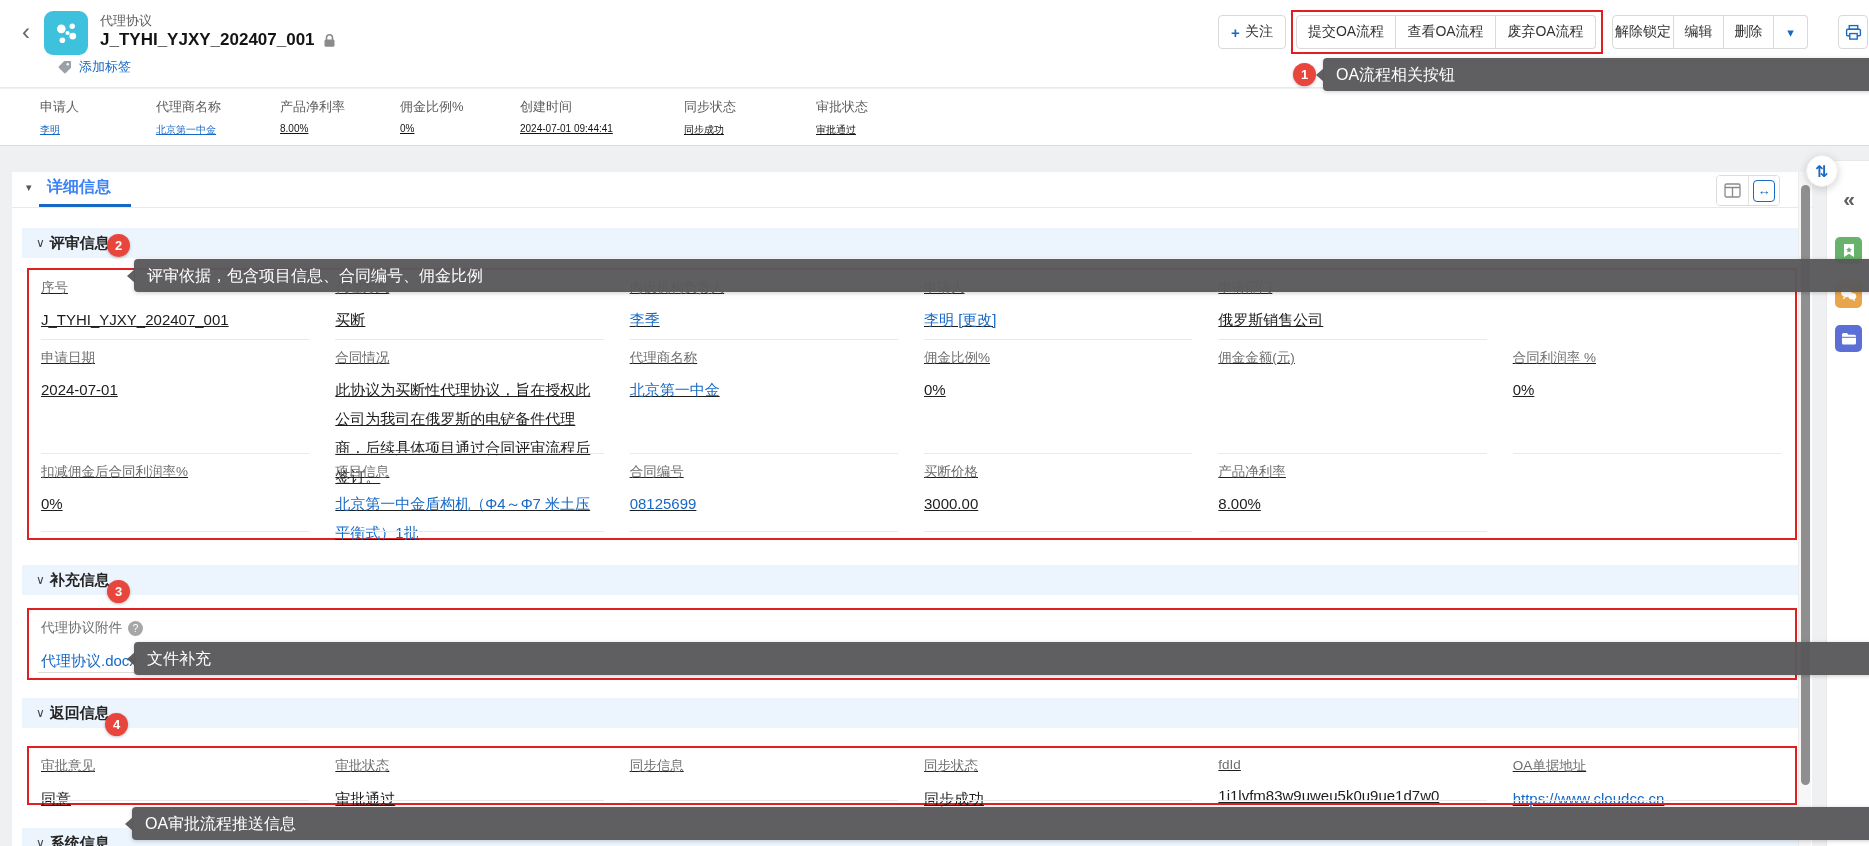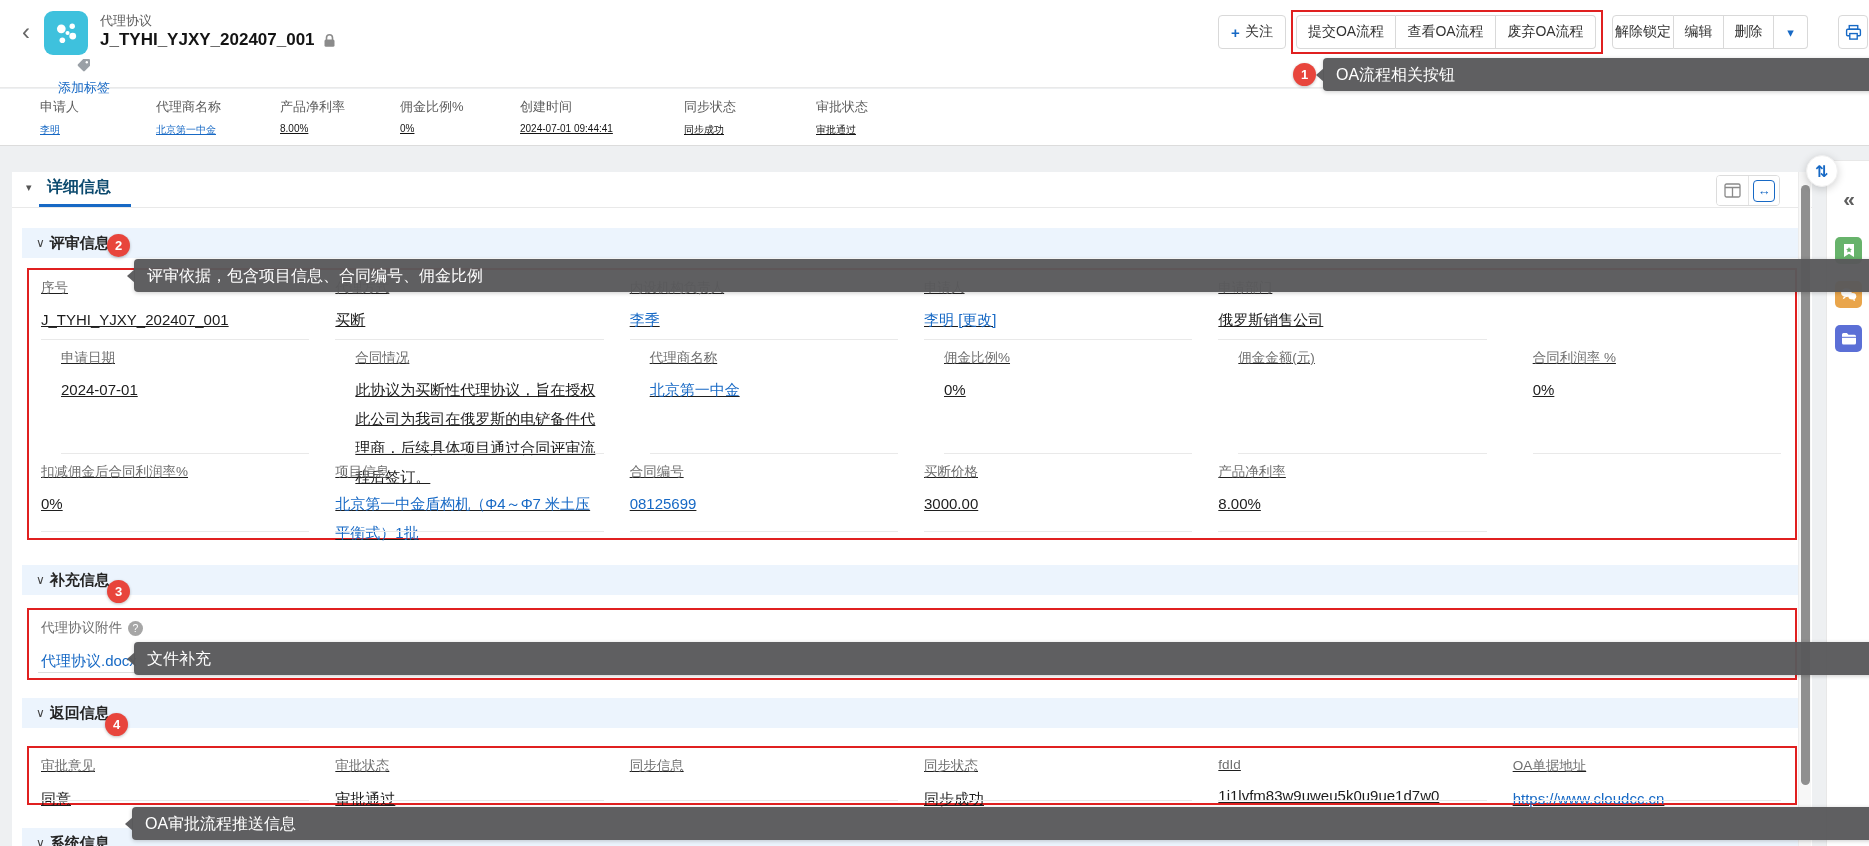--- a/index.html
+++ b/index.html
@@ -5,21 +5,21 @@
   * { margin:0; padding:0; box-sizing:border-box; }
   html,body { width:1869px; height:846px; }
   body { position:relative; background:#eef0f2; font-family:"Liberation Sans","DejaVu Sans",sans-serif; color:#1f1f1f; overflow:hidden; }
 
   
   .header { position:absolute; left:0; top:0; width:100%; height:88px; background:#fff; border-bottom:1px solid #e9e9e9; z-index:5; }
   .back { position:absolute; left:14px; top:18px; font-size:24px; color:#666; width:24px; text-align:center; cursor:pointer; }
   .app-icon { position:absolute; left:44px; top:11px; width:44px; height:44px; border-radius:9px; background:#3ec1dd; display:flex; align-items:center; justify-content:center; }
   .obj-label { position:absolute; left:100px; top:12px; font-size:13px; color:#5c5c5c; }
   .rec-title { position:absolute; left:100px; top:30px; font-size:17px; font-weight:bold; color:#141414; display:flex; align-items:center; gap:8px; }
-  .tag-row { position:absolute; left:58px; top:58px; display:flex; align-items:center; gap:7px;flex-direction:column; }
+  .tag-row { position:absolute; left:58px; top:58px; display:flex; align-items:center; gap:7px; }
   .tag-row .lbl { font-size:13px; color:#1769c5; cursor:pointer; }
 
   .hbtn { position:absolute; top:15px; height:34px; background:#fff; border:1px solid #d9d9d9; border-radius:4px; font-size:14px; color:#333; display:flex; align-items:center; justify-content:center; cursor:pointer; }
   .btn-follow { left:1218px; width:68px; gap:5px; }
   .btn-follow .plus { color:#1769c5; font-size:15px; font-weight:bold; }
   .grp { position:absolute; top:15px; display:flex; }
   .grp .gbtn { height:34px; background:#fff; border:1px solid #d9d9d9; border-left:none; font-size:14px; color:#333; display:flex; align-items:center; justify-content:center; cursor:pointer; }
   .grp .gbtn:first-child { border-left:1px solid #d9d9d9; border-radius:4px 0 0 4px; }
   .grp .gbtn:last-child { border-radius:0 4px 4px 0; }
   .grp-oa { left:1296px;text-align:center; }
@@ -34,41 +34,41 @@
   .summary { position:absolute; left:0; top:89px; width:100%; height:57px; background:#fff; border-bottom:1px solid #dcdcdc; z-index:4; }
   .sfield { position:absolute; top:9px; }
   .sfield .sl { font-size:13px; color:#5c5c5c; margin-bottom:7px; }
   .sfield .sv { font-size:10px; color:#141414;text-decoration:underline; }
   .blue { color:#1769c5 !important; cursor:pointer; }
 
   
   .card { position:absolute; left:12px; top:172px; width:1800px; bottom:0; background:#fff; z-index:2; }
   .tabrow { position:relative; height:36px; border-bottom:1px solid #e9e9e9; }
   .tab-tri { position:absolute; left:14px; top:9px; font-size:11px; color:#555; cursor:pointer; }
-  .tab { position:absolute; left:35px; top:5px; font-size:16px; font-weight:bold; color:#0c4a6e; cursor:pointer; }
+  .tab { position:absolute; left:35px; top:5px; font-size:16px; font-weight:bold; color:#3b82f6; cursor:pointer; }
   .tab-underline { position:absolute; left:27px; bottom:0; width:92px; height:3px; background:#1769c5; }
   .viewgrp { position:absolute; right:32px; top:3px; height:31px; display:flex; border:1px solid #dcdcdc; border-radius:4px; overflow:hidden; }
   .viewgrp .vcell { width:31px; display:flex; align-items:center; justify-content:center; cursor:pointer; background:#fff; }
   .viewgrp .vcell + .vcell { border-left:1px solid #e4e4e4; }
   .fit-ic { width:22px; height:22px; border:1.5px solid #1769c5; border-radius:4px; color:#1769c5; font-size:13px; line-height:19px; text-align:center; }
 
   .content { margin:0 12px 0 10px; }
   .secbar { height:30px; background:#ecf4fd; display:flex; align-items:center; padding-left:14px; font-size:15px; font-weight:bold; color:#252525; }
   .secbar .chev { font-size:12px; color:#444; margin-right:5px; font-weight:normal; }
   .m-bar1 { margin-top:20px; } .m-box1 { margin-top:10px; }
   .m-bar2 { margin-top:25px; } .m-box2 { margin-top:13px; }
   .m-bar3 { margin-top:18px; } .m-box3 { margin-top:18px; }
   .m-bar4 { margin-top:23px; }
 
   .redbox { border:2px solid #e02020; margin-left:5px; margin-right:3px; background:#fff; }
   .fgrid { display:grid; grid-template-columns:repeat(6,1fr);text-decoration:underline; }
   .fcell { position:relative; padding:9px 14px 0 12px; }
   .fcell.hasline::after { content:""; position:absolute; left:12px; right:14px; bottom:0; border-bottom:1px solid #e9e9e9; }
   .fcell.line-up::after { bottom:6px; }
-  .r1 .fcell { height:70px; } .r2 .fcell { height:114px;margin-left:20px; } .r3 .fcell { height:84px; }
+  .r1 .fcell { height:70px; } .r2 .fcell { height:114px; } .r3 .fcell { height:84px; }
   .flabel { font-size:13.5px; color:#6f6f6f; margin-bottom:8px; display:flex; align-items:center; gap:6px; }
   .fval { font-size:15px; color:#1c1c1c; line-height:29px; }
 
   .attach-box { position:relative; height:72px; }
   .attach-box .flabel { position:absolute; left:12px; top:9px; }
   .attach-box .fval { position:absolute; left:12px; top:36px; }
   .attach-box .uline { position:absolute; left:9px; top:62px; width:572px; border-bottom:1px solid #dcdcdc; }
   .help { width:15px; height:15px; border-radius:50%; background:#a6a6a6; color:#fff; font-size:10.5px; line-height:15px; text-align:center; display:inline-block; }
 
   .rrow .fcell { height:55px; }

